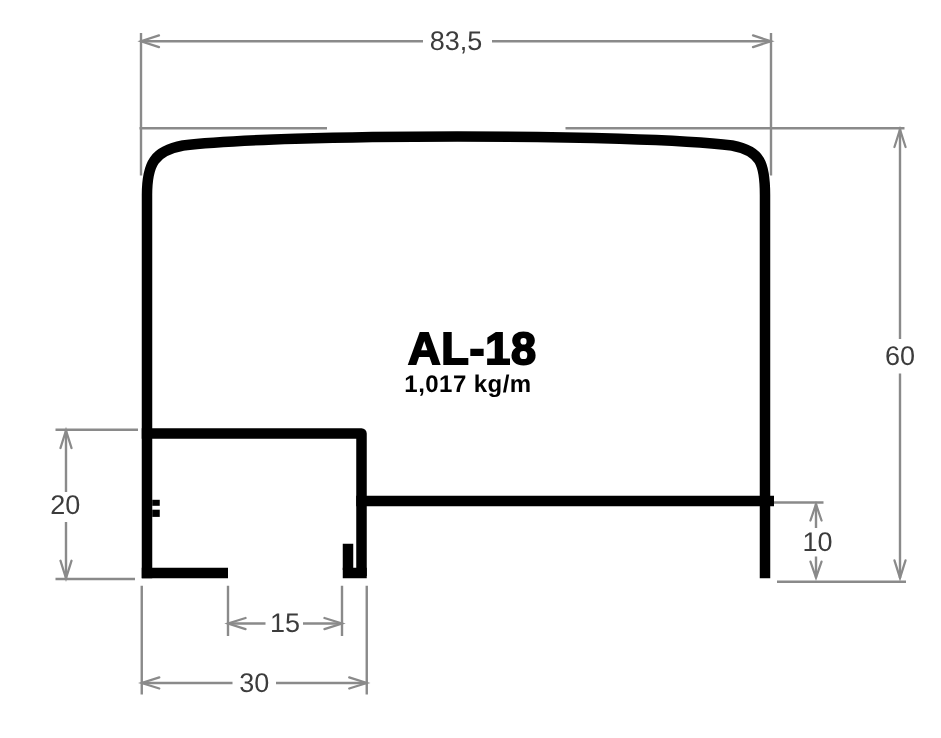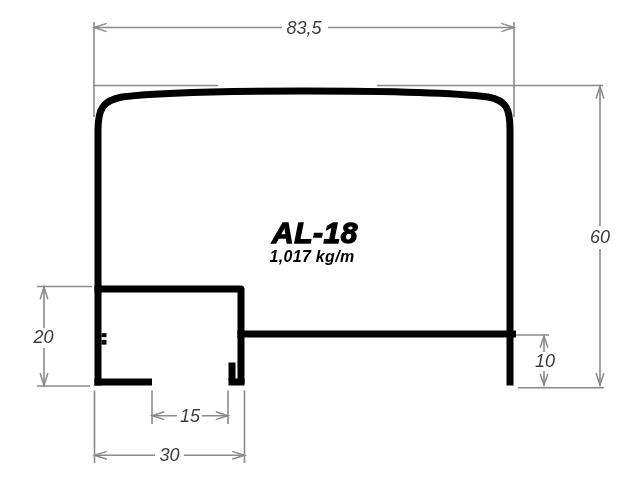--- a/index.html
+++ b/index.html
@@ -8,21 +8,20 @@
     background: #ffffff;
     width: 627px;
     height: 492px;
     overflow: hidden;
     font-family: "Liberation Sans", sans-serif;
   }
   .drawing-wrap {
     width: 627px;
     height: 492px;
     background: #ffffff;
-    font-style: italic;
   }
   
   .profile-stroke {
     stroke: #000000;
     stroke-width: 7;
     fill: none;
     stroke-linejoin: round;
     stroke-linecap: butt;
   }
   .profile-fill {

